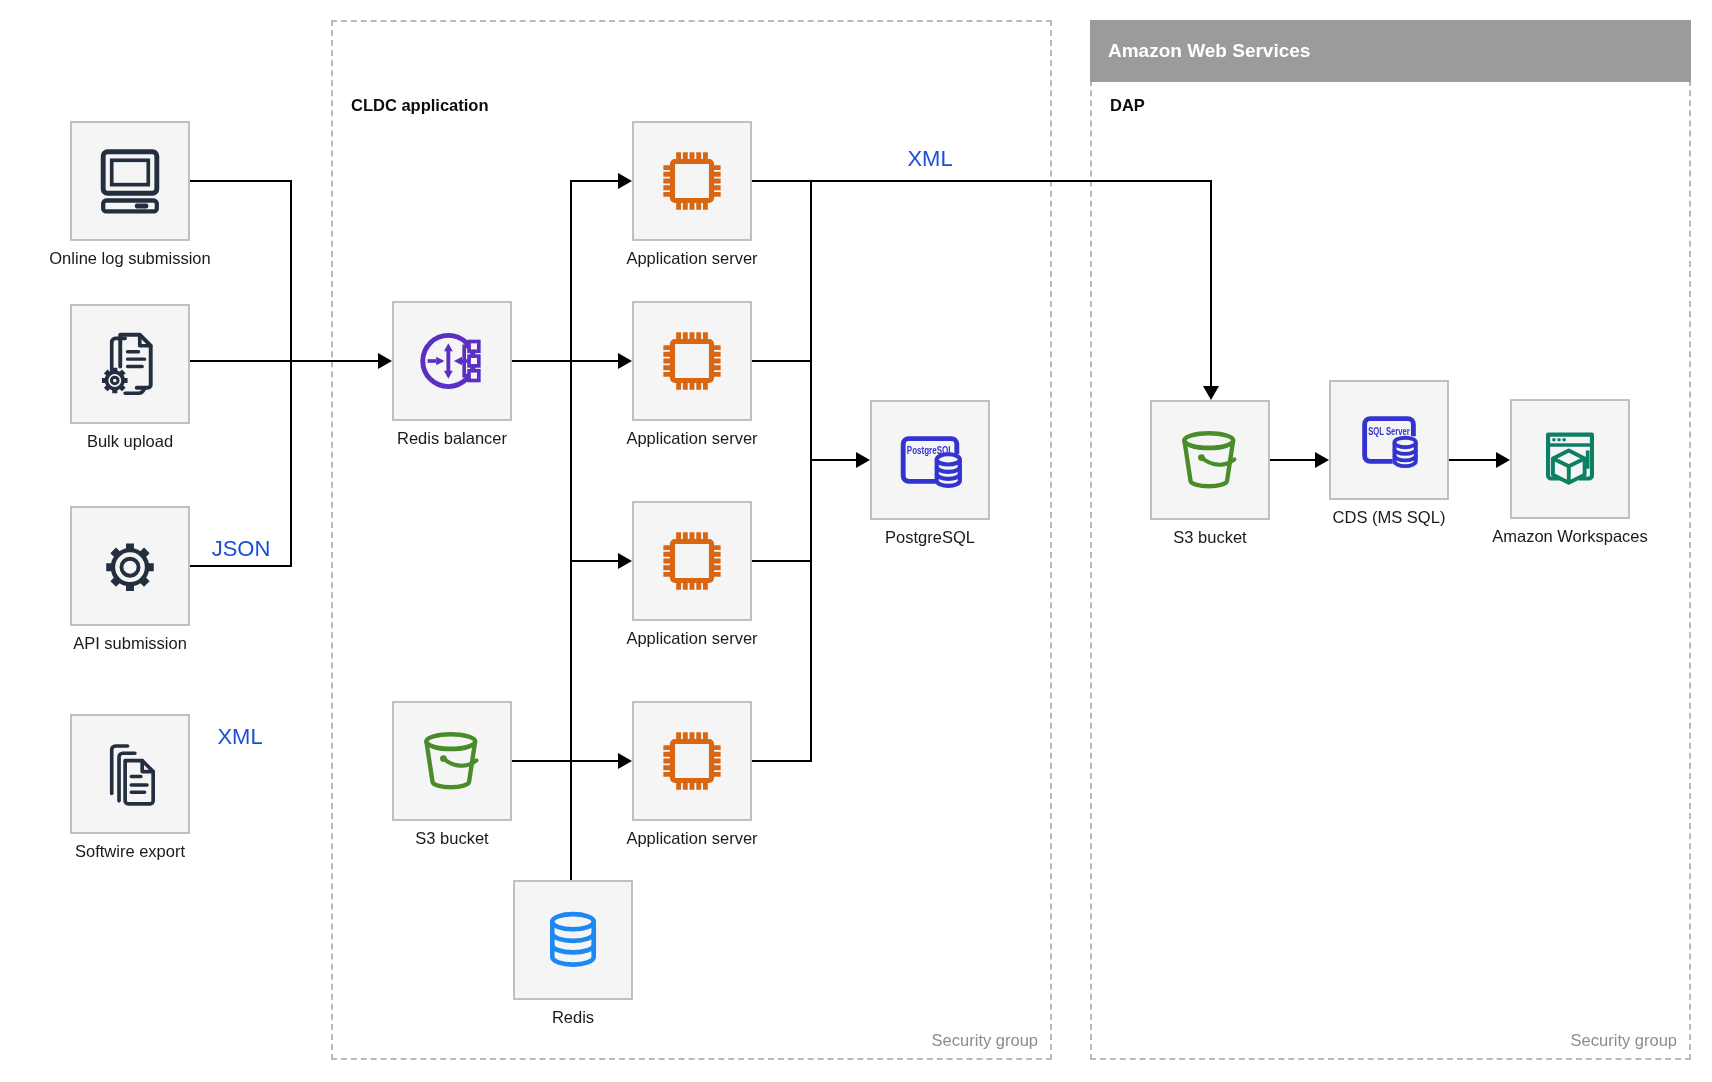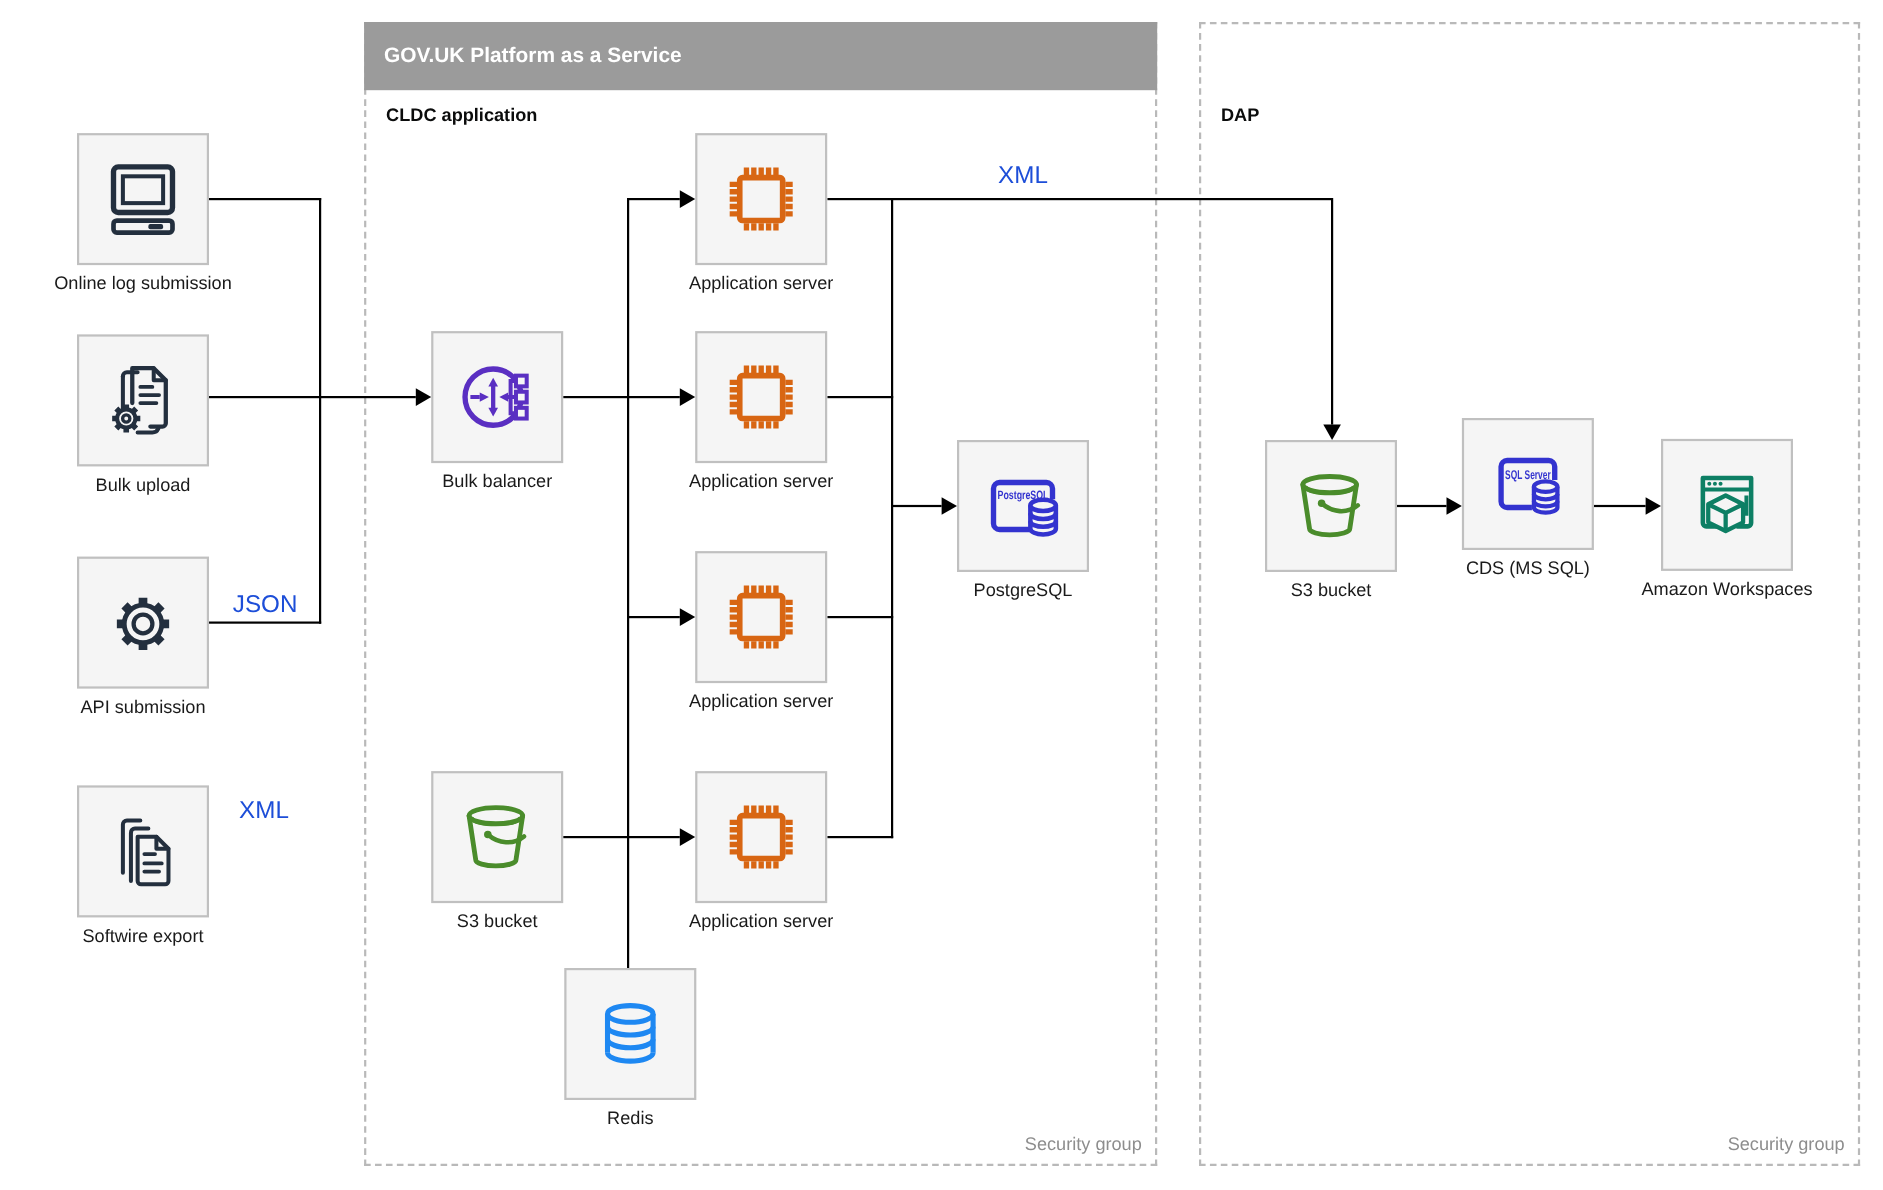--- a/index.html
+++ b/index.html
@@ -28,26 +28,26 @@
   .v{width:2px;}
   .ar{position:absolute;width:0;height:0;border-top:8px solid transparent;border-bottom:8px solid transparent;border-left:14px solid #000;}
   .ad{position:absolute;width:0;height:0;border-left:8px solid transparent;border-right:8px solid transparent;border-top:14px solid #000;}
   .elabel{position:absolute;width:86px;text-align:center;font-size:22px;color:#1d4ed8;}
   svg.icon{width:78px;height:78px;display:block;}
 </style>
 </head>
 <body>
 
 <section class="container" style="left:331px;top:20px;width:721px;height:1040px;">
-  <div class="chead">GOV.UK Platform as a Service</div>
   <div class="csub">CLDC application</div>
   <div class="cfoot">Security group</div>
 </section>
 
 <section class="container" style="left:1090px;top:20px;width:601px;height:1040px;">
+  <div class="chead">Amazon Web Services</div>
   <div class="csub">DAP</div>
   <div class="cfoot">Security group</div>
 </section>
 
 <div class="h" style="left:190px;top:180px;width:102px;"></div>
 <div class="v" style="left:290px;top:180px;height:387px;"></div>
 <div class="h" style="left:190px;top:565px;width:102px;"></div>
 <div class="h" style="left:190px;top:360px;width:188px;"></div>
 <div class="ar" style="left:378px;top:353px;"></div>
 
@@ -149,21 +149,21 @@
       <path d="M25.4 40 L29 46.5 L32.6 40 Z" fill="currentColor" stroke="none"></path>
       <path d="M42 32 h-2.5" stroke="currentColor" stroke-width="3" fill="none"></path>
       <path d="M40.2 28.6 L33.6 32 L40.2 35.4 Z" fill="currentColor" stroke="none"></path>
       <path d="M42 32 V20 H46 M42 32 V44 H46" stroke="currentColor" stroke-width="3" fill="none"></path>
       <path d="M42 32 H46" stroke="currentColor" stroke-width="3" fill="none" stroke-dasharray="3,2.5"></path>
       <rect x="46" y="16" width="8" height="8" fill="#f5f5f5" stroke="currentColor" stroke-width="3"></rect>
       <rect x="46" y="28" width="8" height="8" fill="#f5f5f5" stroke="currentColor" stroke-width="3"></rect>
       <rect x="46" y="40" width="8" height="8" fill="#f5f5f5" stroke="currentColor" stroke-width="3"></rect>
     </svg>
   </div>
-  <div class="nlabel">Bulk balancer</div>
+  <div class="nlabel">Redis balancer</div>
 </div>
 
 <div class="node" style="left:392px;top:701px;">
   <div class="nbox">
     <svg class="icon" viewBox="0 0 64 64" color="#4A8C2B">
       <g fill="none" stroke="currentColor" stroke-width="3.6" stroke-linecap="round">
         <ellipse cx="31" cy="16" rx="20" ry="6"></ellipse>
         <path d="M11 16 L16 49 a15 4.5 0 0 0 30 0 L51 16"></path>
         <path d="M13.5 18.5 a18 5.2 0 0 0 35 0" stroke-width="3"></path>
         <path d="M25 30 C33 37 44 38 52 31.5" stroke-width="3.4"></path>

